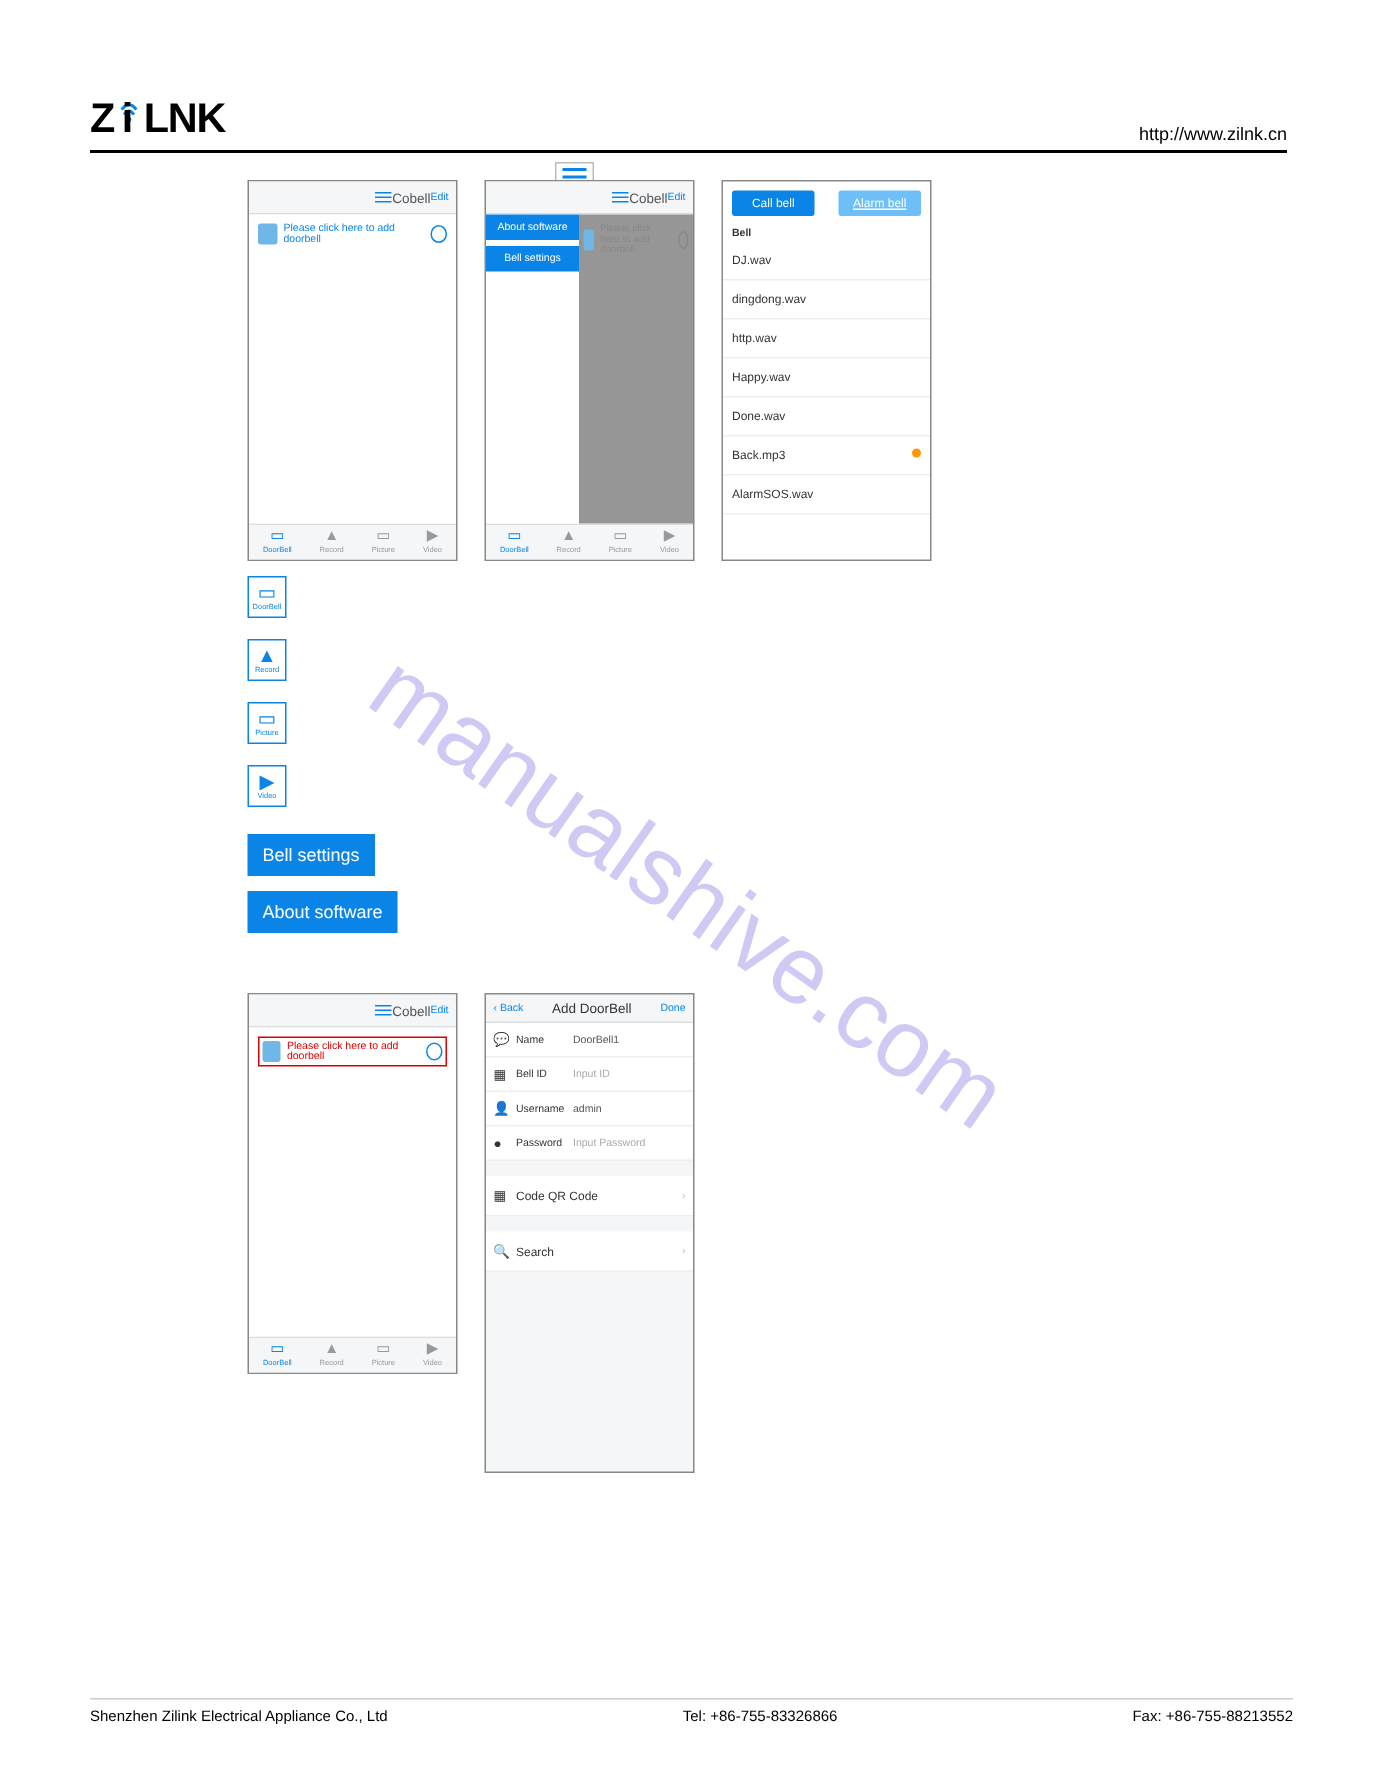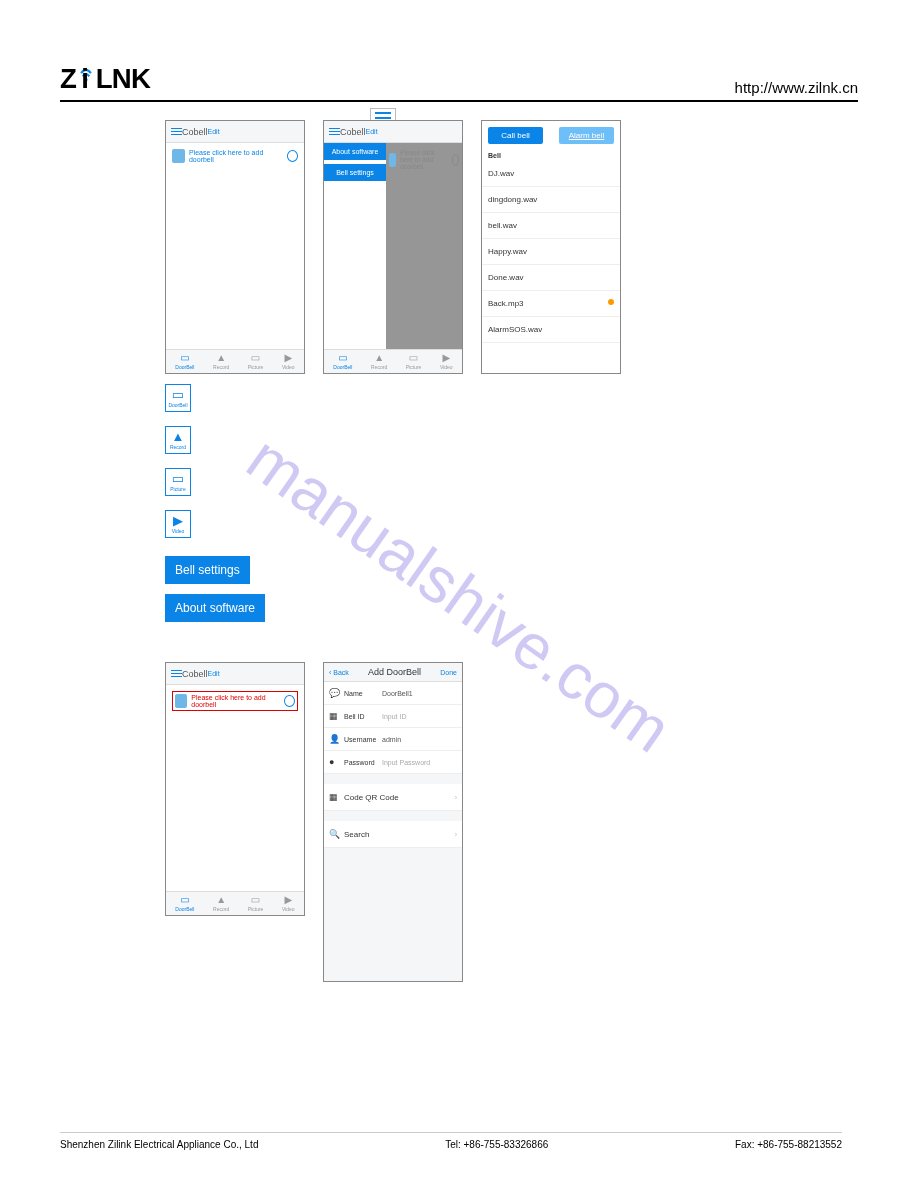--- a/index.html
+++ b/index.html
@@ -1,26 +1,26 @@
 <!DOCTYPE html>
 <html><head>
 <meta charset="utf-8">
 <style>
   * { box-sizing: border-box; margin: 0; padding: 0; }
   body { font-family: Arial, sans-serif; background: #fff; width: 918px; height: 1188px; position: relative; }
   .page { padding: 60px 60px 40px 60px; position: relative; height: 100%; }
   .header-row { display: flex; justify-content: space-between; align-items: flex-end; border-bottom: 2px solid #000; padding-bottom: 4px; margin-bottom: 18px; }
   .logo { font-size: 32px; font-weight: 900; letter-spacing: -1px; color: #000; display: flex; align-items: center; }
   .logo svg { height: 36px; }
-  .url { font-size: 15px; color: #000; }
+  .url { font-size: 12px; color: #000; }
   .row1 { display: flex; gap: 18px; margin-left: 105px; margin-bottom: 10px; align-items: flex-start; }
   .hambox { width: 26px; height: 20px; border: 1px solid #bbb; display: flex; flex-direction: column; justify-content: center; align-items: center; gap: 3px; position: absolute; top: 108px; left: 370px; }
   .hambox span { width: 16px; height: 2px; background: #0a84e6; }
   .phone { width: 140px; height: 254px; border: 1px solid #888; background: #f4f6f8; display: flex; flex-direction: column; font-size: 8px; }
-  .phone-hdr { height: 22px; background: #f4f6f8; display: flex; align-items: center; justify-content: flex-start; padding: 0 5px; color: #0a84e6; border-bottom: 1px solid #ddd; }
+  .phone-hdr { height: 22px; background: #f4f6f8; display: flex; align-items: center; justify-content: flex-end; padding: 0 5px; color: #0a84e6; border-bottom: 1px solid #ddd; }
   .phone-hdr .title { color: #555; font-size: 9px; }
   .ham-mini { display: flex; flex-direction: column; gap: 1.5px; }
   .ham-mini span { width: 11px; height: 1.5px; background: #0a84e6; }
   .phone-body { flex: 1; background: #fff; position: relative; }
   .phone-ftr { height: 24px; background: #f4f6f8; display: flex; justify-content: space-around; align-items: center; border-top: 1px solid #ddd; }
   .ftr-icon { display: flex; flex-direction: column; align-items: center; font-size: 5px; color: #999; gap: 1px; }
   .ftr-icon.active { color: #0a84e6; }
   .ftr-icon .glyph { font-size: 10px; line-height: 1; }
   .add-row { margin: 6px; display: flex; align-items: center; gap: 4px; font-size: 7px; color: #0a84e6; }
   .add-row.red { color: #d00; border: 1px solid #d00; padding: 2px; }
@@ -53,21 +53,21 @@
   .form-row .icn { width: 11px; font-size: 9px; margin-right: 4px; color: #333; }
   .form-row .lbl { width: 38px; font-size: 7px; color: #333; }
   .form-row .val { font-size: 7px; color: #aaa; }
   .form-row .val.filled { color: #555; }
   .section-gap { height: 10px; }
   .action-row { display: flex; align-items: center; padding: 8px 5px; border-bottom: 1px solid #eee; background: #fff; }
   .action-row .icn { width: 11px; font-size: 9px; margin-right: 4px; color: #333; }
   .action-row .lbl2 { font-size: 8px; color: #333; flex: 1; }
   .action-row .chev { color: #bbb; font-size: 7px; }
   .watermark { position: absolute; top: 50%; left: 50%; transform: translate(-50%, -50%) rotate(35deg); font-size: 64px; color: rgba(120,100,220,0.35); pointer-events: none; white-space: nowrap; }
-  .footer { position: absolute; bottom: 38px; left: 60px; right: 76px; display: flex; justify-content: space-between; font-size: 10px; color: #000; border-top: 1px solid #ccc; padding-top: 6px; }
+  .footer { position: absolute; bottom: 38px; left: 60px; right: 56px; display: flex; justify-content: space-between; font-size: 10px; color: #000; border-top: 1px solid #ccc; padding-top: 6px; }
 </style>
 </head>
 <body>
 
 <div class="page">
 
   <div class="header-row">
     <div class="logo">
       <svg viewBox="0 0 160 40" width="130">
         <text x="0" y="32" font-size="34" font-weight="900" fill="#000">Z</text>
@@ -176,21 +176,21 @@
       </div>
       <div class="bell-hdr">Bell</div>
       <div class="bell-list">
         <div class="bell-item">
             <span>DJ.wav</span>
           </div>
         <div class="bell-item">
             <span>dingdong.wav</span>
           </div>
         <div class="bell-item">
-            <span>bell.wav</span>
+            <span>http.wav</span>
           </div>
         <div class="bell-item">
             <span>Happy.wav</span>
           </div>
         <div class="bell-item">
             <span>Done.wav</span>
           </div>
         <div class="bell-item">
             <span>Back.mp3</span>
             <span class="dot2"></span>

